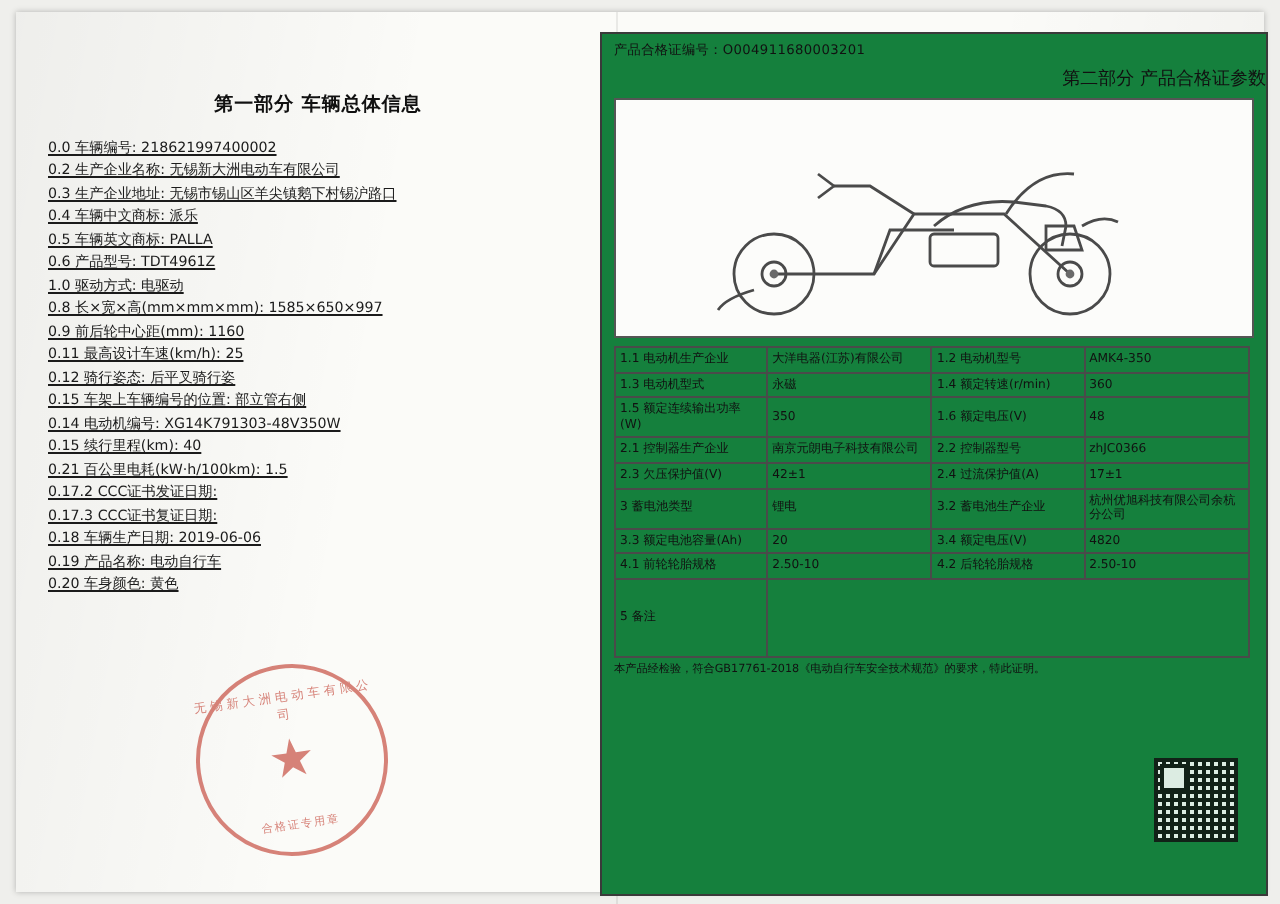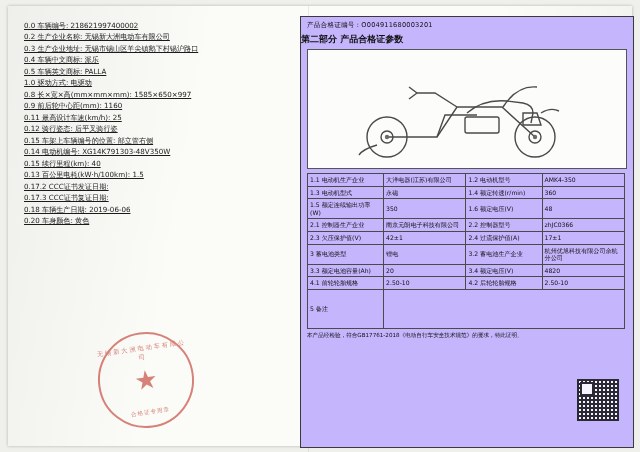--- a/index.html
+++ b/index.html
@@ -34,27 +34,27 @@
   .kv{
     font-size:7.1px;color:#1b1b1b;line-height:1.62;
     white-space:nowrap;
     text-decoration:underline;
   }
   .kv div{overflow:hidden;text-overflow:clip;}
   
   .right{
     position:absolute;left:292px;top:10px;width:332px;height:430px;
     border:1px solid #3a3a3a;
-    background:#c4b5fd;
+    background:#15803d;
   }
   .cert-no{
     font-size:6.6px;color:#111;padding:4px 0 2px 6px;letter-spacing:.2px;
   }
   .cert-title{
-    text-align:left;font-size:9px;font-weight:bold;color:#111;
+    text-align:right;font-size:9px;font-weight:normal;color:#111;
     padding:1px 0 3px 0;
   }
   .photo-box{
     margin:0 6px;height:118px;border:1px solid #555;position:relative;
     background:#fcfcfa;overflow:hidden;
   }
   .photo-box svg{position:absolute;left:50%;top:50%;transform:translate(-50%,-50%);}
   table.spec{
     margin:4px 6px 0 6px;width:318px;border-collapse:collapse;
     font-size:6.1px;color:#111;
@@ -108,38 +108,41 @@
   }
 </style>
 </head>
 <body>
 
 <div class="page">
   <div class="sheet">
     <div class="fold"></div>
 
     <div class="left">
+      <div class="left-title">第一部分 车辆总体信息</div>
       <div class="kv">
         <div>0.0 车辆编号: 218621997400002</div>
         <div>0.2 生产企业名称: 无锡新大洲电动车有限公司</div>
         <div>0.3 生产企业地址: 无锡市锡山区羊尖镇鹅下村锡沪路口</div>
         <div>0.4 车辆中文商标: 派乐</div>
         <div>0.5 车辆英文商标: PALLA</div>
+        <div>0.6 产品型号: TDT4961Z</div>
         <div>1.0 驱动方式: 电驱动</div>
         <div>0.8 长×宽×高(mm×mm×mm): 1585×650×997</div>
         <div>0.9 前后轮中心距(mm): 1160</div>
         <div>0.11 最高设计车速(km/h): 25</div>
         <div>0.12 骑行姿态: 后平叉骑行姿</div>
         <div>0.15 车架上车辆编号的位置: 部立管右侧</div>
         <div>0.14 电动机编号: XG14K791303-48V350W</div>
         <div>0.15 续行里程(km): 40</div>
-        <div>0.13 百公里电耗(kW·h/100km): 1.5</div>
+        <div>0.21 百公里电耗(kW·h/100km): 1.5</div>
         <div>0.17.2 CCC证书发证日期:</div>
         <div>0.17.3 CCC证书复证日期:</div>
         <div>0.18 车辆生产日期: 2019-06-06</div>
+        <div>0.19 产品名称: 电动自行车</div>
         <div>0.20 车身颜色: 黄色</div>
       </div>
 
       <div class="stamp">
         <div class="arc">无锡新大洲电动车有限公司</div>
         <div class="star">★</div>
         <div class="bottom">合格证专用章</div>
       </div>
     </div>
 

